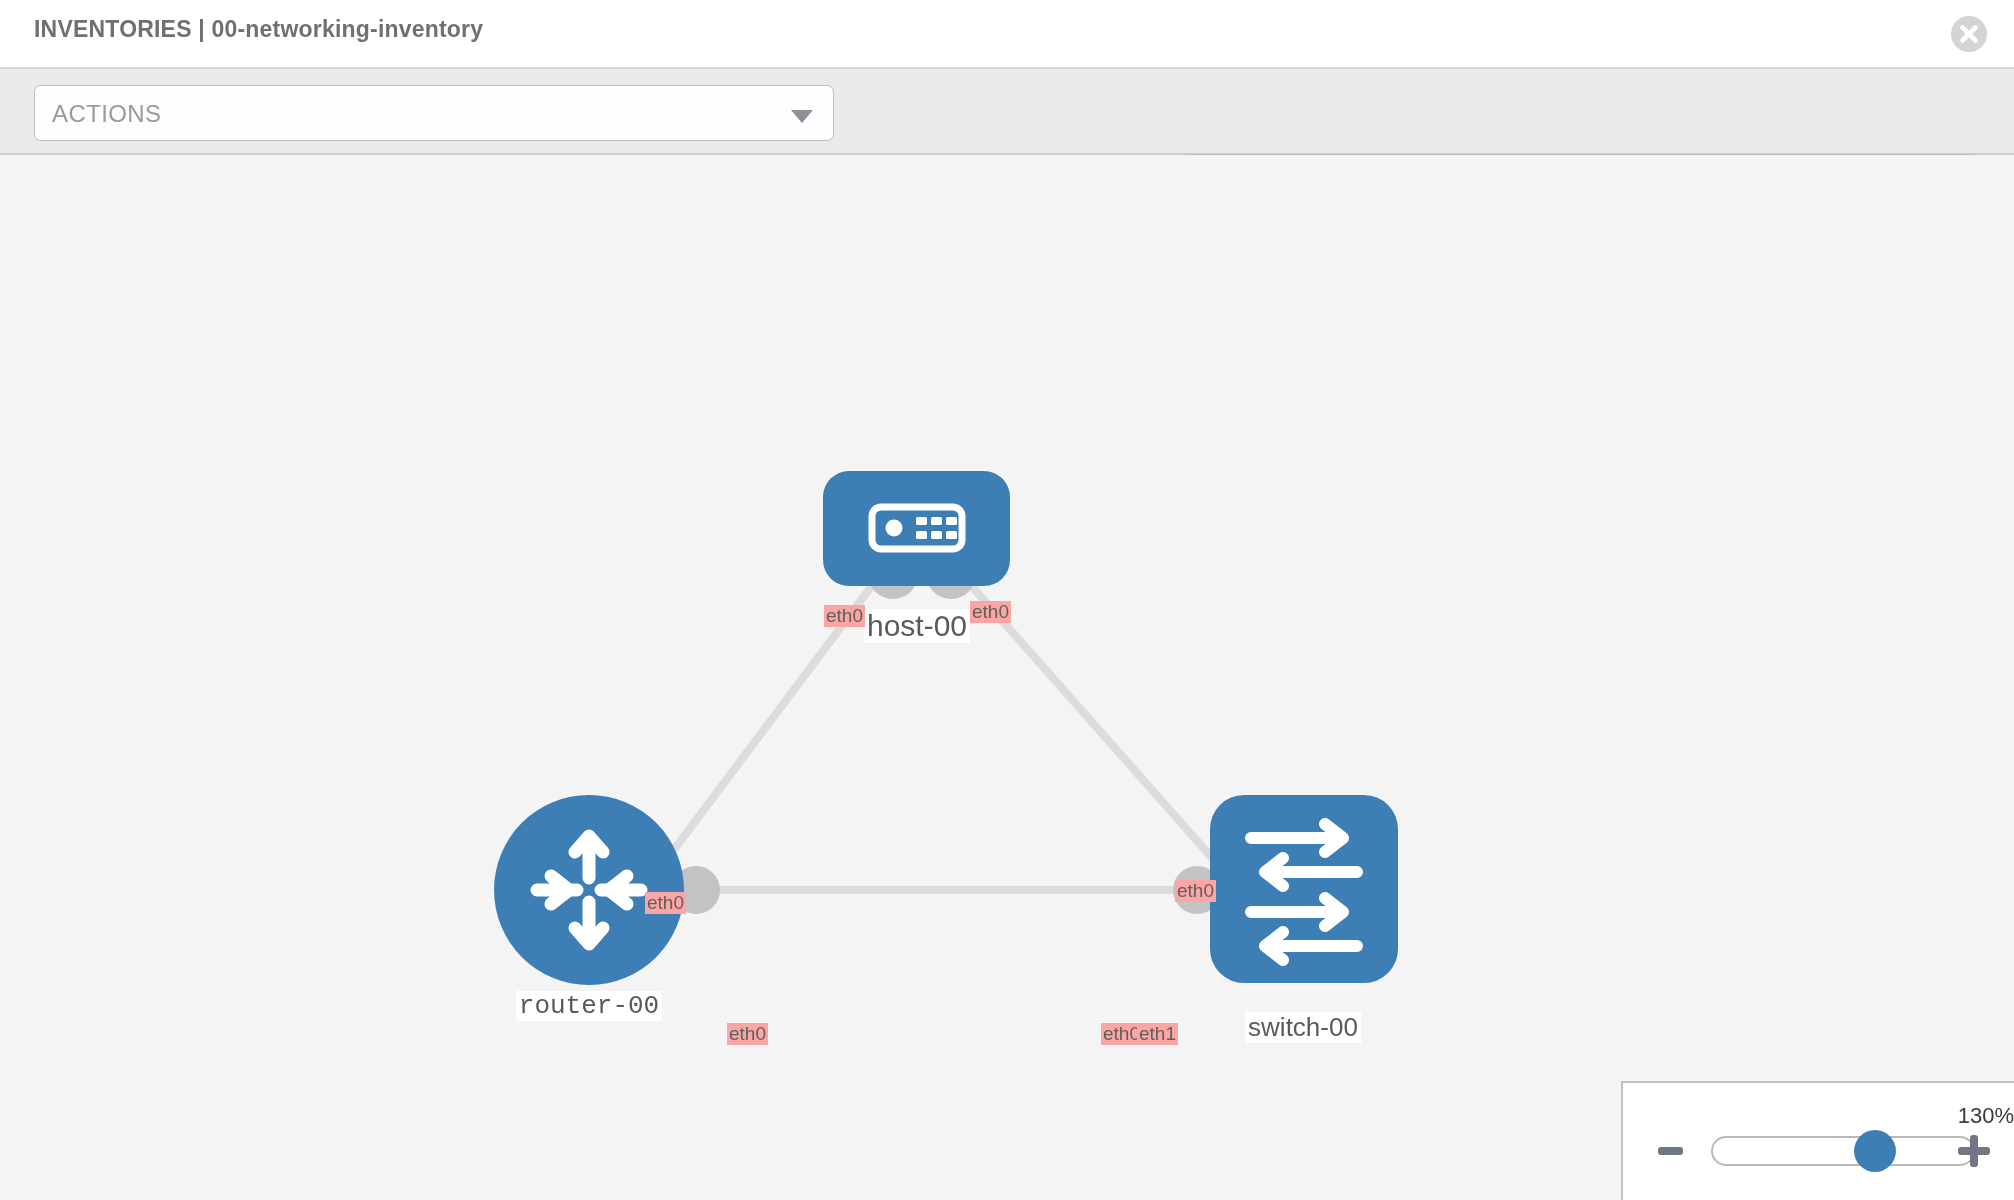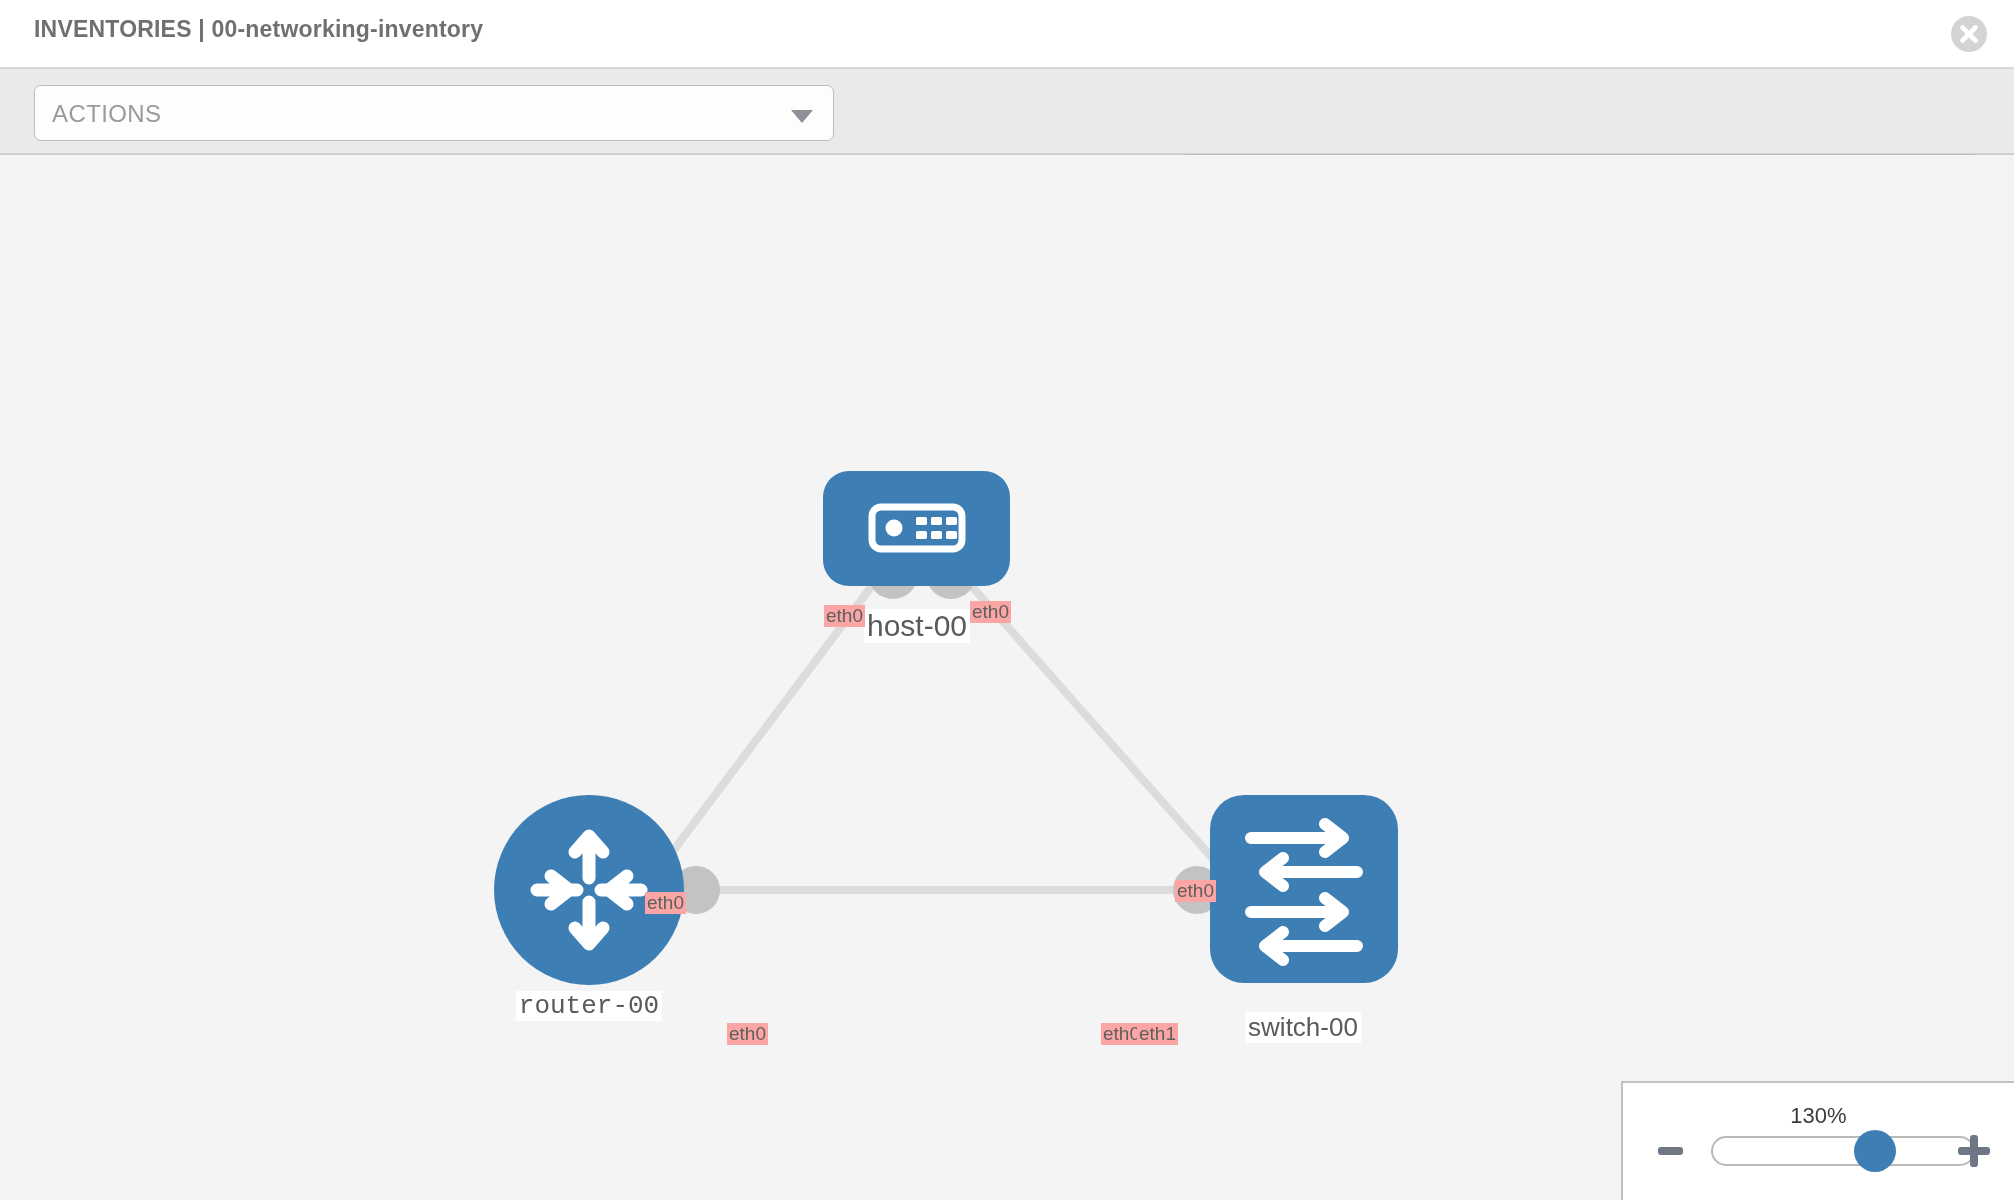--- a/index.html
+++ b/index.html
@@ -104,21 +104,21 @@
   .zoom-panel {
     position: absolute; left: 1621px; top: 1081px;
     width: 393px; height: 119px;
     background: #ffffff;
     border-top: 2px solid #c2c2c2;
     border-left: 2px solid #c2c2c2;
     box-sizing: border-box;
   }
   .zoom-pct {
     position: absolute; left: 0; right: 0; top: 20px;
-    text-align: center; font-size: 22px; color: #3b3b3b;
+    text-align: right; font-size: 22px; color: #3b3b3b;
   }
   .zoom-minus {
     position: absolute; left: 35px; top: 64px;
     width: 25px; height: 8px; border-radius: 3px;
     background: #6e7783; cursor: pointer;
   }
   .zoom-plus {
     position: absolute; right: 24px; top: 52px;
     width: 32px; height: 32px; cursor: pointer;
   }

